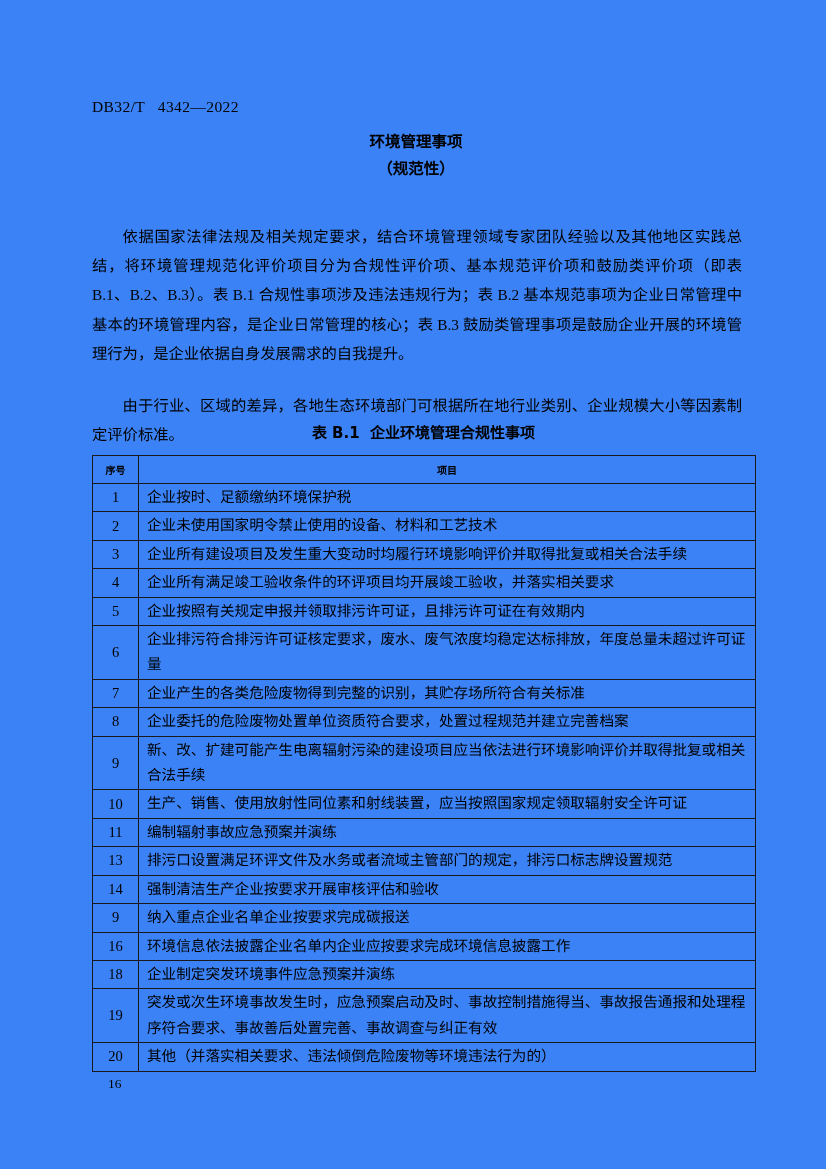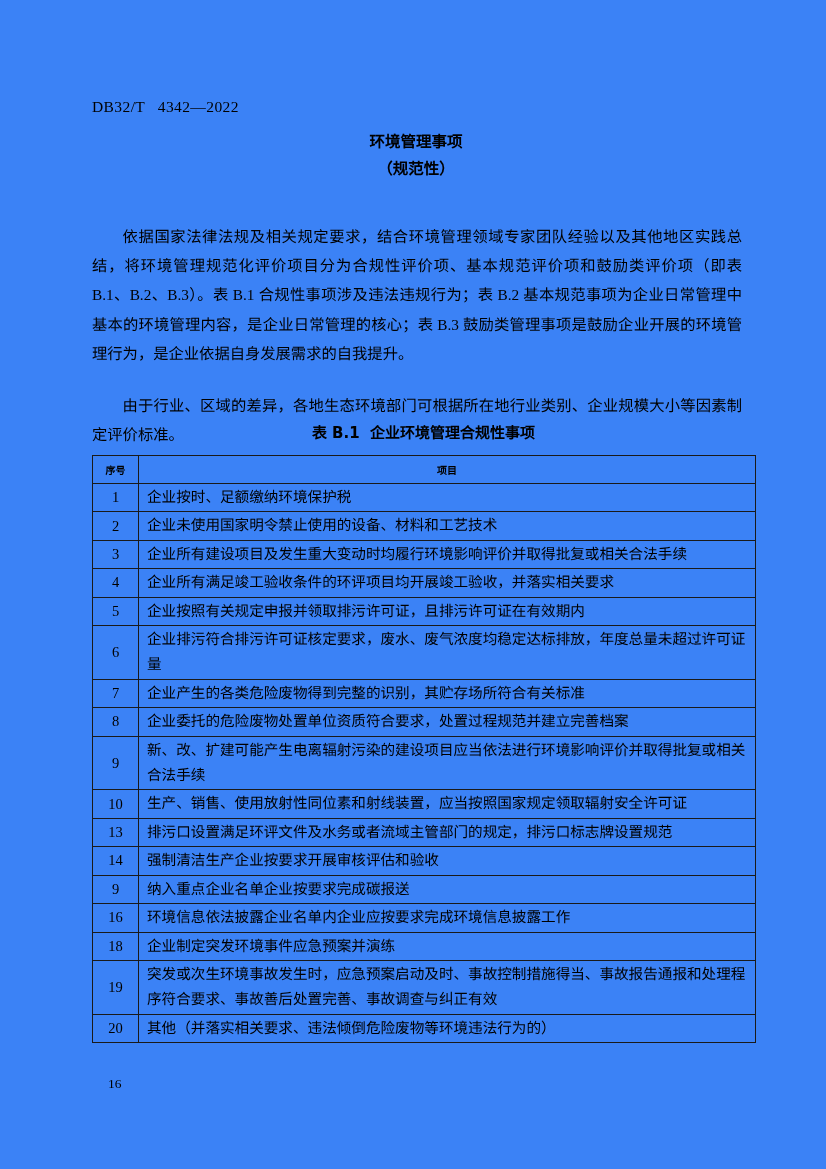--- a/index.html
+++ b/index.html
@@ -206,20 +206,24 @@
           </tr>
           <tr class="double">
             <td class="no">9</td>
             <td class="item">新、改、扩建可能产生电离辐射污染的建设项目应当依法进行环境影响评价并取得批复或相关合法手续</td>
           </tr>
           <tr class="single">
             <td class="no">10</td>
             <td class="item">生产、销售、使用放射性同位素和射线装置，应当按照国家规定领取辐射安全许可证</td>
           </tr>
           <tr class="single">
+            <td class="no">11</td>
+            <td class="item">编制辐射事故应急预案并演练</td>
+          </tr>
+          <tr class="single">
             <td class="no">13</td>
             <td class="item">排污口设置满足环评文件及水务或者流域主管部门的规定，排污口标志牌设置规范</td>
           </tr>
           <tr class="single">
             <td class="no">14</td>
             <td class="item">强制清洁生产企业按要求开展审核评估和验收</td>
           </tr>
           <tr class="single">
             <td class="no">9</td>
             <td class="item">纳入重点企业名单企业按要求完成碳报送</td>

